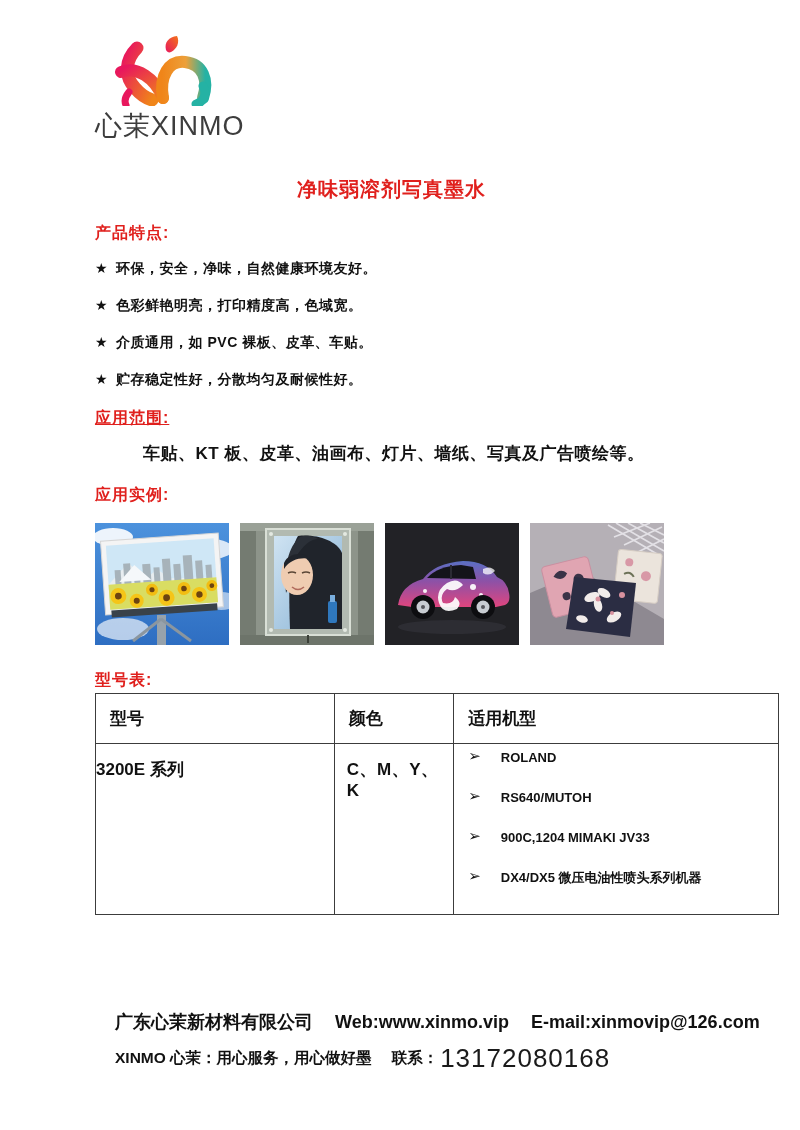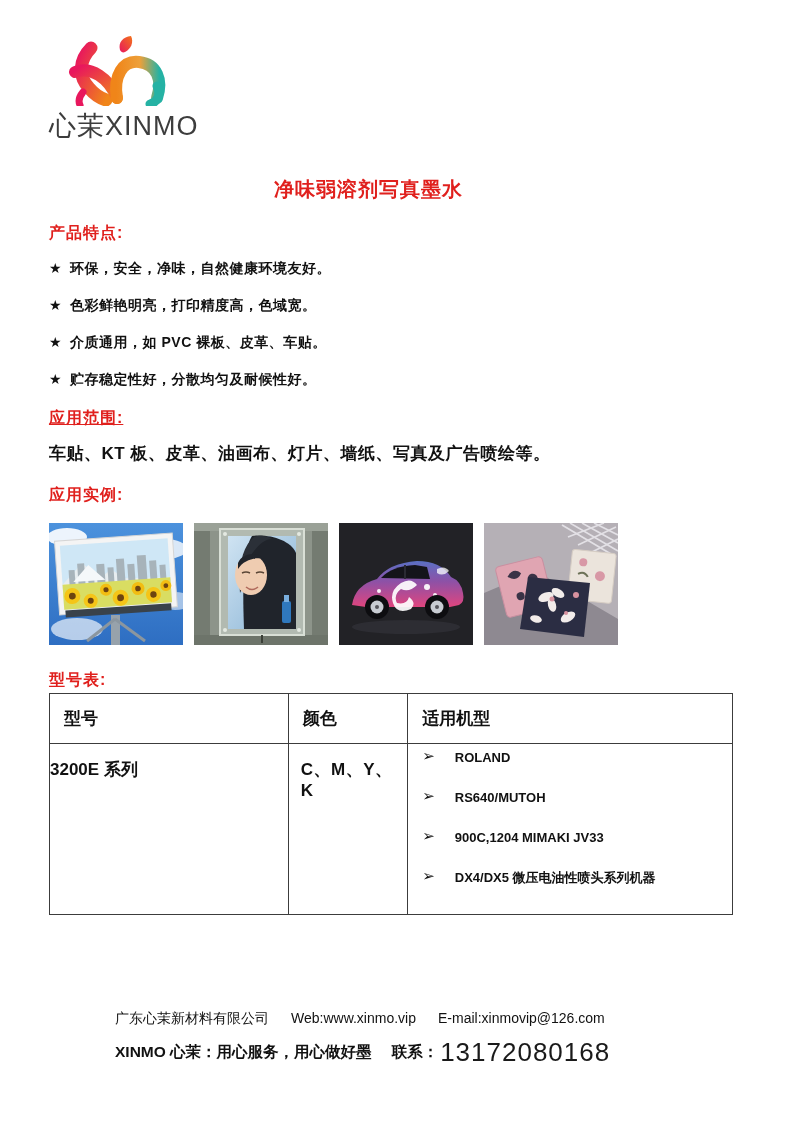--- a/index.html
+++ b/index.html
@@ -1,40 +1,40 @@
 <!DOCTYPE html>
 <html><head>
 <meta charset="utf-8">
 <style>
   * { box-sizing: border-box; margin: 0; padding: 0; }
   html,body { background:#ffffff; }
   body { font-family:"Liberation Sans","DejaVu Sans",sans-serif; }
   .page { position:relative; width:800px; height:1130px; background:#fff; overflow:hidden; color:#111; }
-  .content { padding-left:49px; padding-right:112px; }
+  .content { padding-left:95px; padding-right:112px; }
 
   
   .logo-block { margin-top:36px; }
   .logo-mark { margin-left:16px; display:block; }
   .logo-text { font-size:27px; color:#3d3d3d; letter-spacing:1px; font-weight:400; margin-top:2px; }
 
   
   .doc-title { margin-top:32px; text-align:center; font-size:20px; font-weight:700; color:#e0201d; letter-spacing:1px; }
   .sec-heading { font-size:16px; font-weight:700; color:#e0201d; letter-spacing:1px; }
   .h-features { margin-top:20px; }
   .h-apps { margin-top:12px;text-decoration:underline; }
   .h-examples { margin-top:20px; }
   .h-models { margin-top:25px; }
 
   
   .feature-list { list-style:none; margin-top:16px; }
   .feature-item { font-size:14px; font-weight:700; color:#111; margin-bottom:19px; letter-spacing:0.5px; }
   .feature-item .star { margin-right:8px; }
 
   
-  .apps-text { margin-top:13px; font-size:17px; font-weight:700; color:#111; letter-spacing:0.5px; }
+  .apps-text { margin-top:13px; font-size:17px; font-weight:700; color:#111; letter-spacing:0.5px;margin-left:48px; }
 
   
   .examples-row { margin-top:17px; display:flex; gap:11px; }
   .example-img { width:134px; height:122px; overflow:hidden; }
   .example-img svg { display:block; width:134px; height:122px; }
 
   
   .models-table { margin-top:2px; width:684px; border-collapse:collapse; }
   .models-table th, .models-table td { border:1.5px solid #3c3c3c; font-size:17px; font-weight:700; color:#111; vertical-align:top; }
   .models-table th { text-align:left; padding:13px 6px 13px 14px; font-size:17px; }
@@ -43,21 +43,21 @@
   .col-machines { width:272px; }
   .cell-model { padding-top:14px; font-size:17px; }
   .cell-color { padding:14px 4px 0 12px; font-size:17px; letter-spacing:0.5px; }
   .cell-machines { padding:4px 6px 6px 14px; }
   .machine-item { display:flex; align-items:baseline; height:40px; }
   .machine-item .arrow { font-size:15px; margin-right:20px; font-weight:400; position:relative; top:-1px; }
   .machine-item .m-text { font-size:13px; font-weight:700; }
 
   
   .footer { position:absolute; left:115px; top:1010px; width:600px; }
-  .footer-line1 { font-size:14px; font-weight:400; color:#111; white-space:nowrap; }
+  .footer-line1 { font-size:18px; font-weight:700; color:#111; white-space:nowrap;text-align:center; }
   .footer-line1 span { margin-right:22px; }
   .footer-line2 { margin-top:9px; font-size:15.5px; font-weight:700; color:#111; display:flex; align-items:center; white-space:nowrap; }
   .footer-phone { font-size:26px; font-weight:400; letter-spacing:1px; color:#1a1a1a; margin-left:2px; }
 </style>
 </head>
 <body>
 
 <div class="page">
   <div class="content">
 

